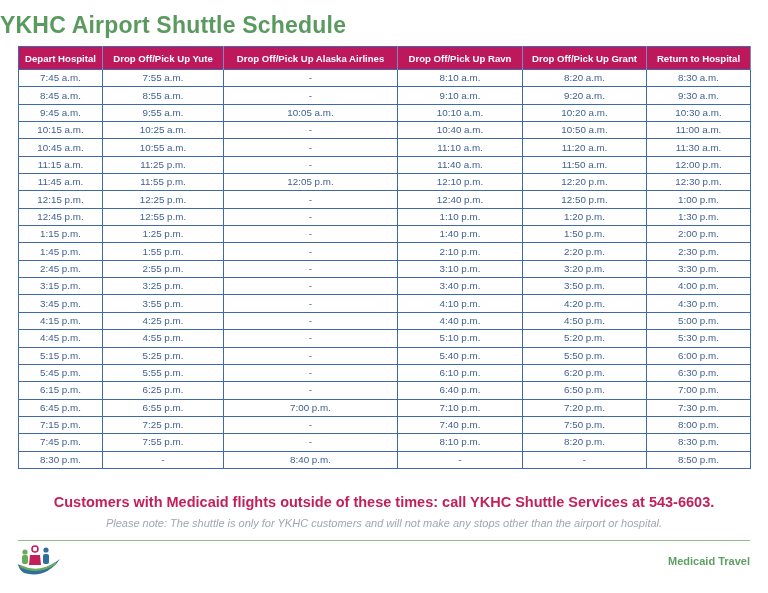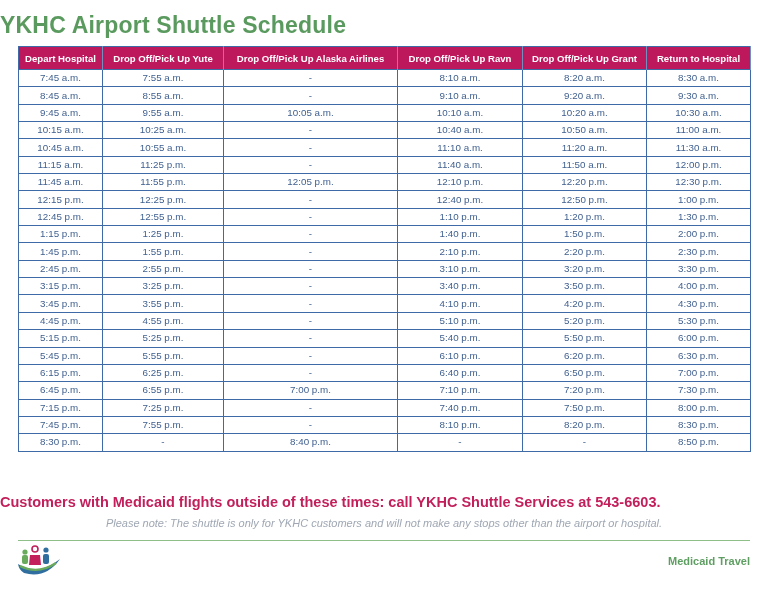--- a/index.html
+++ b/index.html
@@ -2,21 +2,21 @@
 <html><head>
 <meta charset="utf-8">
 <style>
   html, body { margin:0; padding:0; background:#ffffff; }
   body { width:768px; height:593px; position:relative; overflow:hidden; font-family:"Liberation Sans", sans-serif; }
   .title { position:absolute; left:0; top:12px; width:768px; text-align:left; font-size:23px; font-weight:bold; color:#5a9a5e; letter-spacing:0.2px; }
   table.sched { position:absolute; left:18px; top:46px; width:732px; border-collapse:collapse; table-layout:fixed; border:1.5px solid #3f6aa8; }
   table.sched th { background:#be185d; color:#ffffff; font-size:9.6px; font-weight:bold; height:22px; padding:0; text-align:center; border-right:1px solid #6f90c0; white-space:nowrap; }
   table.sched td { color:#3f5f8f; font-size:9.8px; height:16.35px; padding:0; text-align:center; border:1px solid #3f6aa8; white-space:nowrap; line-height:16px; }
   td.dash { color:#9aa8bd; }
-  .notice { position:absolute; left:0; top:494px; width:768px; font-size:14.5px; font-weight:bold; color:#c21f5b; }
+  .notice { position:absolute; left:0; top:494px; width:768px; text-align:center; font-size:14.5px; font-weight:bold; color:#c21f5b; }
   .note { position:absolute; left:0; top:517px; width:768px; text-align:center; font-size:11px; font-style:italic; color:#9fa7b3; }
   .rule { position:absolute; left:18px; top:540px; width:732px; height:1px; background:#8fbf88; }
   .logo { position:absolute; left:16px; top:543px; width:48px; height:38px; }
   .logo-text { position:absolute; left:67px; top:548px;margin-top:48px; }
   .logo-name { font-size:14.5px; font-weight:bold; color:#2f6e9f; line-height:15px; }
   .logo-sub { font-size:9px; font-weight:bold; color:#3f6e9c; letter-spacing:1.1px; line-height:12px; }
   .footer-right { position:absolute; right:18px; top:555px; font-size:11px; font-weight:bold; color:#5f9e62; }
 </style>
 </head>
 <body>
@@ -149,20 +149,28 @@
       </tr>
       <tr>
         <td>3:45 p.m.</td>
         <td>3:55 p.m.</td>
         <td class="dash">-</td>
         <td>4:10 p.m.</td>
         <td>4:20 p.m.</td>
         <td>4:30 p.m.</td>
       </tr>
       <tr>
+        <td>4:15 p.m.</td>
+        <td>4:25 p.m.</td>
+        <td class="dash">-</td>
+        <td>4:40 p.m.</td>
+        <td>4:50 p.m.</td>
+        <td>5:00 p.m.</td>
+      </tr>
+      <tr>
         <td>4:45 p.m.</td>
         <td>4:55 p.m.</td>
         <td class="dash">-</td>
         <td>5:10 p.m.</td>
         <td>5:20 p.m.</td>
         <td>5:30 p.m.</td>
       </tr>
       <tr>
         <td>5:15 p.m.</td>
         <td>5:25 p.m.</td>

